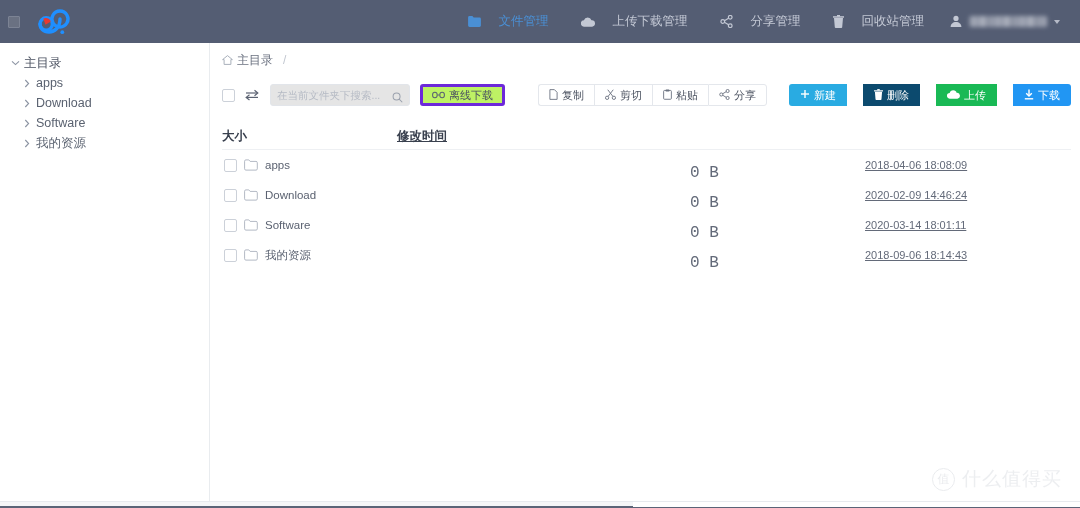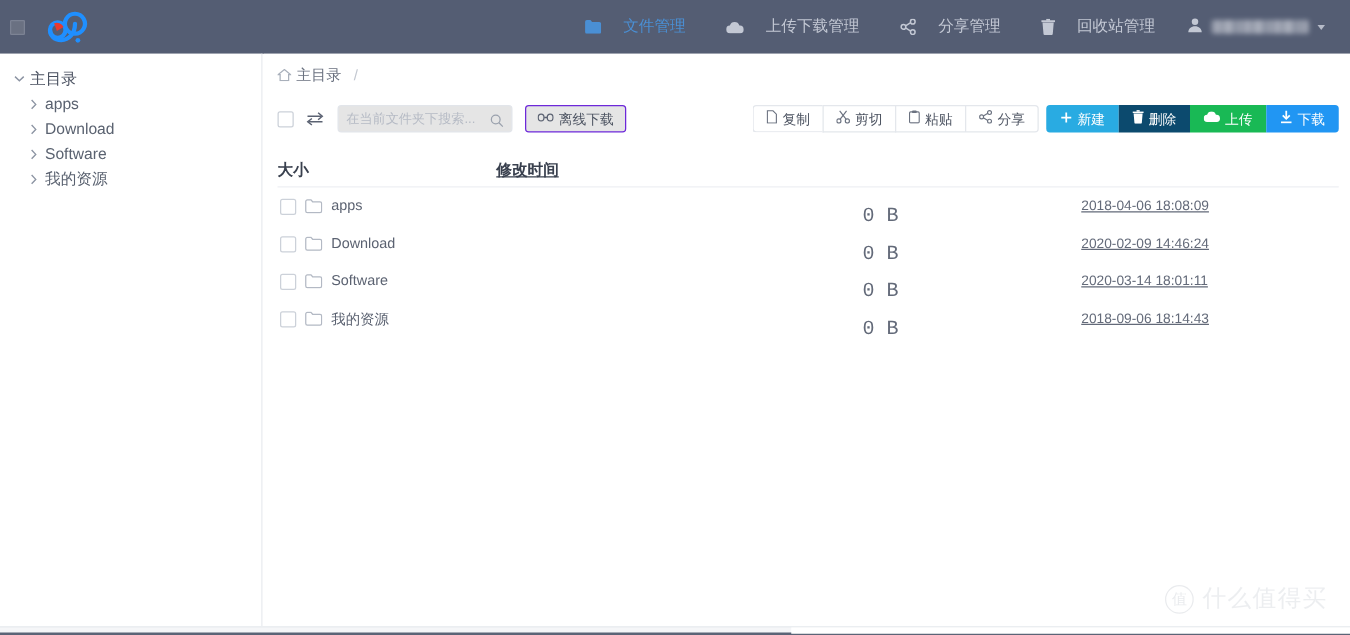--- a/index.html
+++ b/index.html
@@ -83,40 +83,40 @@
   }
   .search-box input {
     border:0; outline:0; font-size:10.5px; color:#3d4452; width:112px;
     font-family:"Liberation Sans", sans-serif; background:transparent;
   }
   .search-box input::placeholder { color:#b6bbc5; }
   .search-ico { position:absolute; right:6px; top:4px; color:#9aa1ad; }
 
   .offline-btn {
     display:flex; align-items:center; gap:4px;
-    height:22px; padding:0 9px; border:1px solid #6d28d9; border-radius:3px;
-    background:#e5e5e5; font-size:11px; color:#4c5361; cursor:pointer; white-space:nowrap;
+    height:22px; padding:0 9px; border:3px solid #6d28d9; border-radius:3px;
+    background:#bef264; font-size:11px; color:#4c5361; cursor:pointer; white-space:nowrap;
   }
 
   .tb-right { margin-left:auto; display:flex; align-items:center; }
   .btn-group-plain { display:flex; }
   .btn-plain {
     display:flex; align-items:center; gap:4px;
     height:22px; padding:0 10px; background:#fff;
     border:1px solid #e4e7ec; border-right:none;
     font-size:11px; color:#4c5361; cursor:pointer; white-space:nowrap;
   }
   .btn-plain:first-child { border-radius:3px 0 0 3px; }
   .btn-plain:last-child { border-right:1px solid #e4e7ec; border-radius:0 3px 3px 0; }
 
   .btn-group-color { display:flex; margin-left:6px; }
   .btn-color {
     display:flex; align-items:center; gap:4px;
     height:22px; padding:0 11px; border:none;
-    font-size:11px; color:#fff; cursor:pointer; white-space:nowrap;
+    font-size:11px; color:#fff; cursor:pointer; white-space:nowrap;margin-left:16px;
   }
   .btn-color:first-child { border-radius:3px 0 0 3px; }
   .btn-color:last-child { border-radius:0 3px 3px 0; }
 
   
   .table { margin:9px 9px 0 11px; }
   .th-row {
     display:flex; align-items:center; height:26px;
     font-size:12.5px; color:#39404e; font-weight:bold;
     border-bottom:1px solid #eef0f3;

